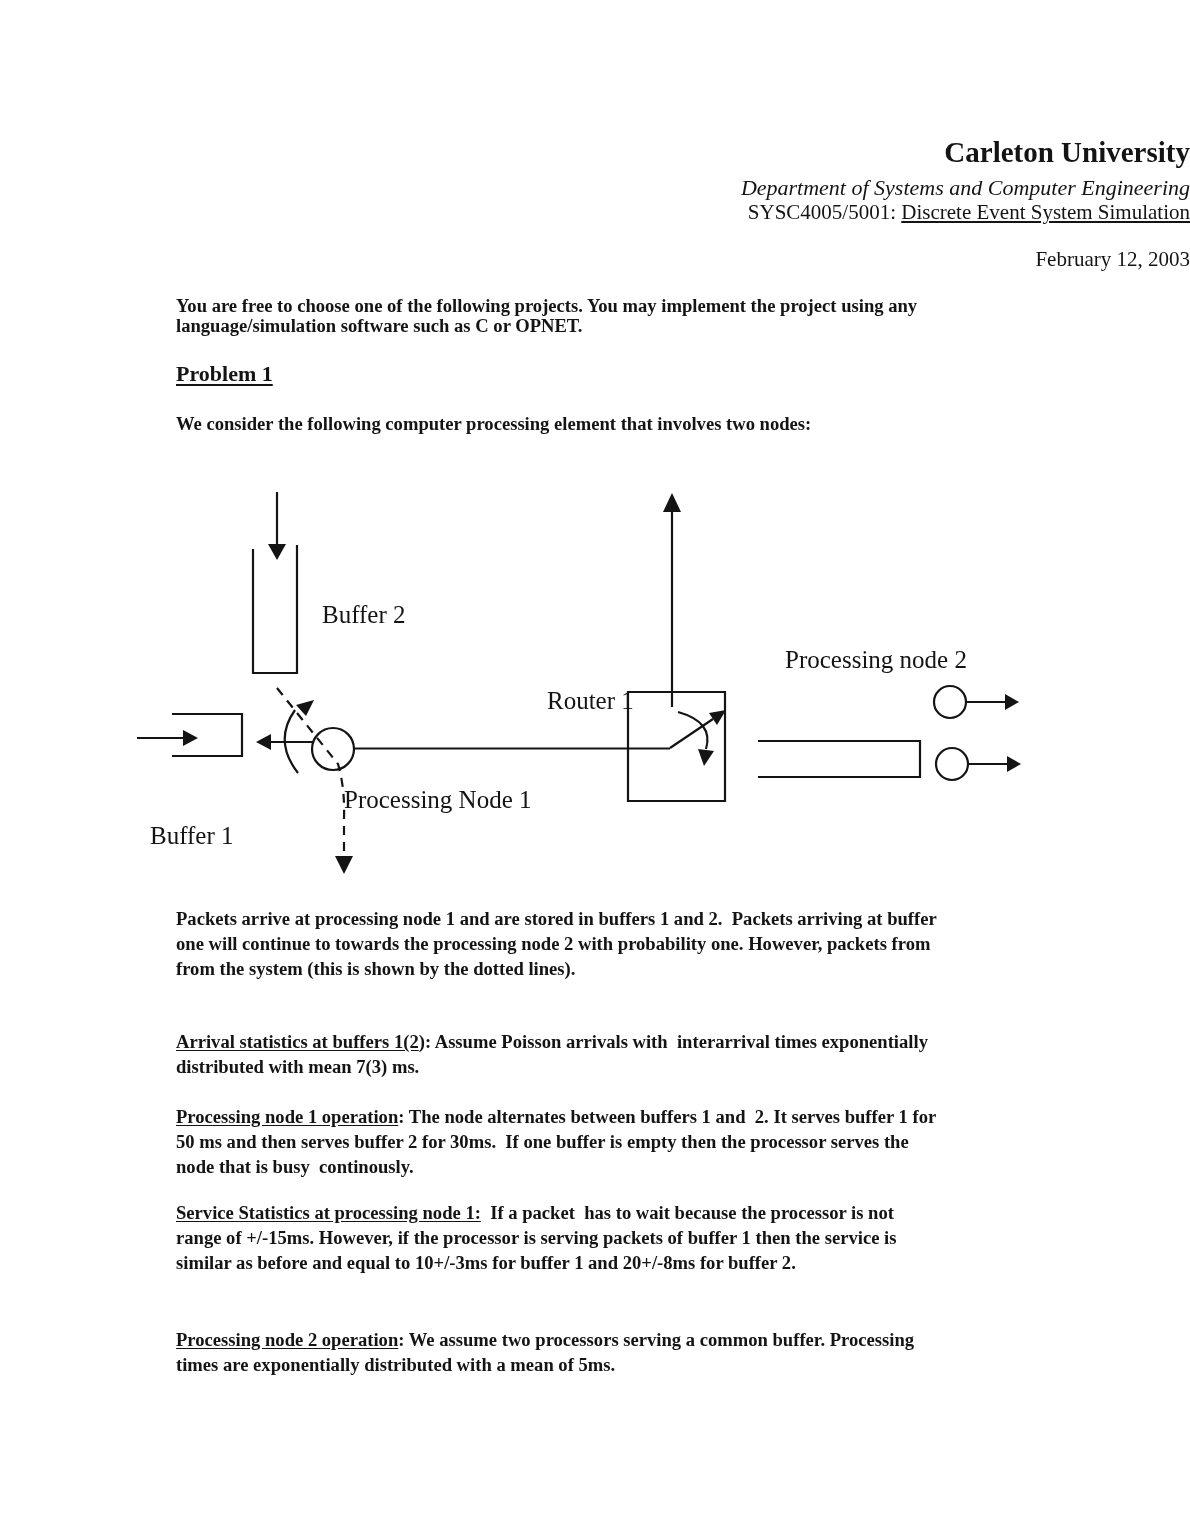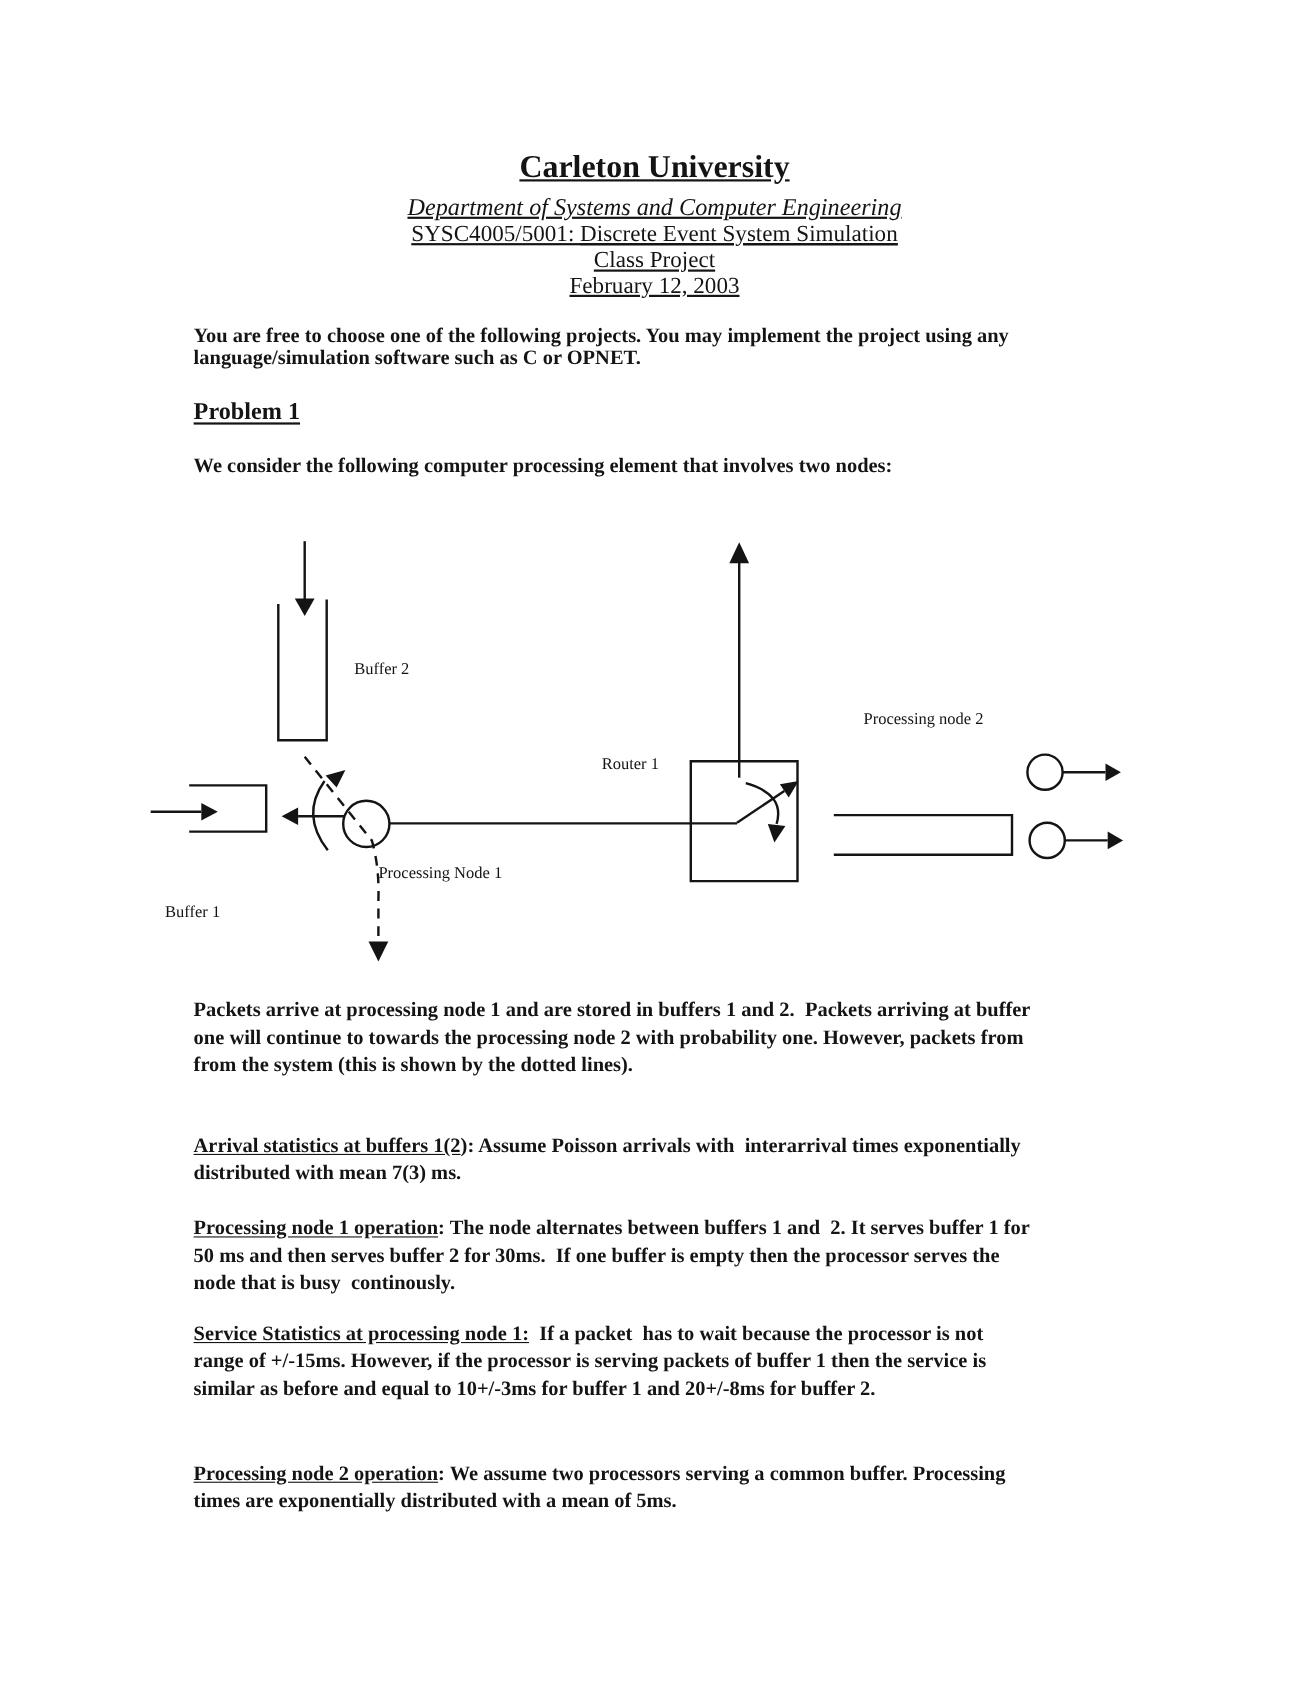--- a/index.html
+++ b/index.html
@@ -1,32 +1,32 @@
 <!DOCTYPE html>
 <html><head>
 <meta charset="utf-8">
 <style>
   html,body { margin:0; padding:0; background:#ffffff; }
   .page {
     position:relative; width:1190px; height:1540px; background:#ffffff;
     font-family:"Liberation Serif", serif; color:#141414; overflow:hidden;
   }
-  .hline { position:absolute; left:0; width:1190px; text-align:center; white-space:pre-wrap;text-decoration:underline; }
+  .hline { position:absolute; left:0; width:1190px; text-align:right; white-space:pre-wrap; }
   .title   { top:136px; font-size:29px; font-weight:bold; }
   .dept    { top:175px; font-size:22px; font-style:italic; }
   .course  { top:200px; font-size:21px; }
   .cproj   { top:224px; font-size:21px; }
   .cdate   { top:247px; font-size:21px; }
   .u { text-decoration:underline; text-underline-offset:2px; }
   .para { position:absolute; left:176px; width:880px; font-size:18.6px; line-height:25px;font-weight:bold; }
   .para .line { white-space:pre-wrap; }
   .intro { line-height:20px; }
   .heading { position:absolute; left:176px; top:361px; font-size:22px; font-weight:bold;
              text-decoration:underline; text-underline-offset:3px; }
-  .dlabel { position:absolute; font-size:15px; white-space:pre; }
+  .dlabel { position:absolute; font-size:25px; white-space:pre; }
   svg.diagram { position:absolute; left:0; top:0; pointer-events:none; }
   svg.diagram * { vector-effect:non-scaling-stroke; }
 </style>
 </head>
 <body>
 
 <div class="page">
 
   <svg class="diagram" width="1190" height="1540" viewBox="0 0 1190 1540" fill="none" stroke="#141414" stroke-width="2.2">
 
@@ -95,21 +95,20 @@
     </g>
     <g>
       <line x1="968" y1="764" x2="1007" y2="764"></line>
       <polygon points="1007,756 1007,772 1021,764" fill="#141414" stroke="none"></polygon>
     </g>
   </svg>
 
   <div class="hline title">Carleton University</div>
   <div class="hline dept">Department of Systems and Computer Engineering</div>
   <div class="hline course"><span>SYSC4005/5001: </span><span class="u">Discrete Event System Simulation</span></div>
-  <div class="hline cproj">Class Project</div>
   <div class="hline cdate">February 12, 2003</div>
 
   <div class="para intro" style="top:296px">
       <div class="line">You are free to choose one of the following projects. You may implement the project using any</div>
       <div class="line">language/simulation software such as C or OPNET.</div>
     </div>
 
   <div class="heading">Problem 1</div>
 
   <div class="para" style="top:411px">

